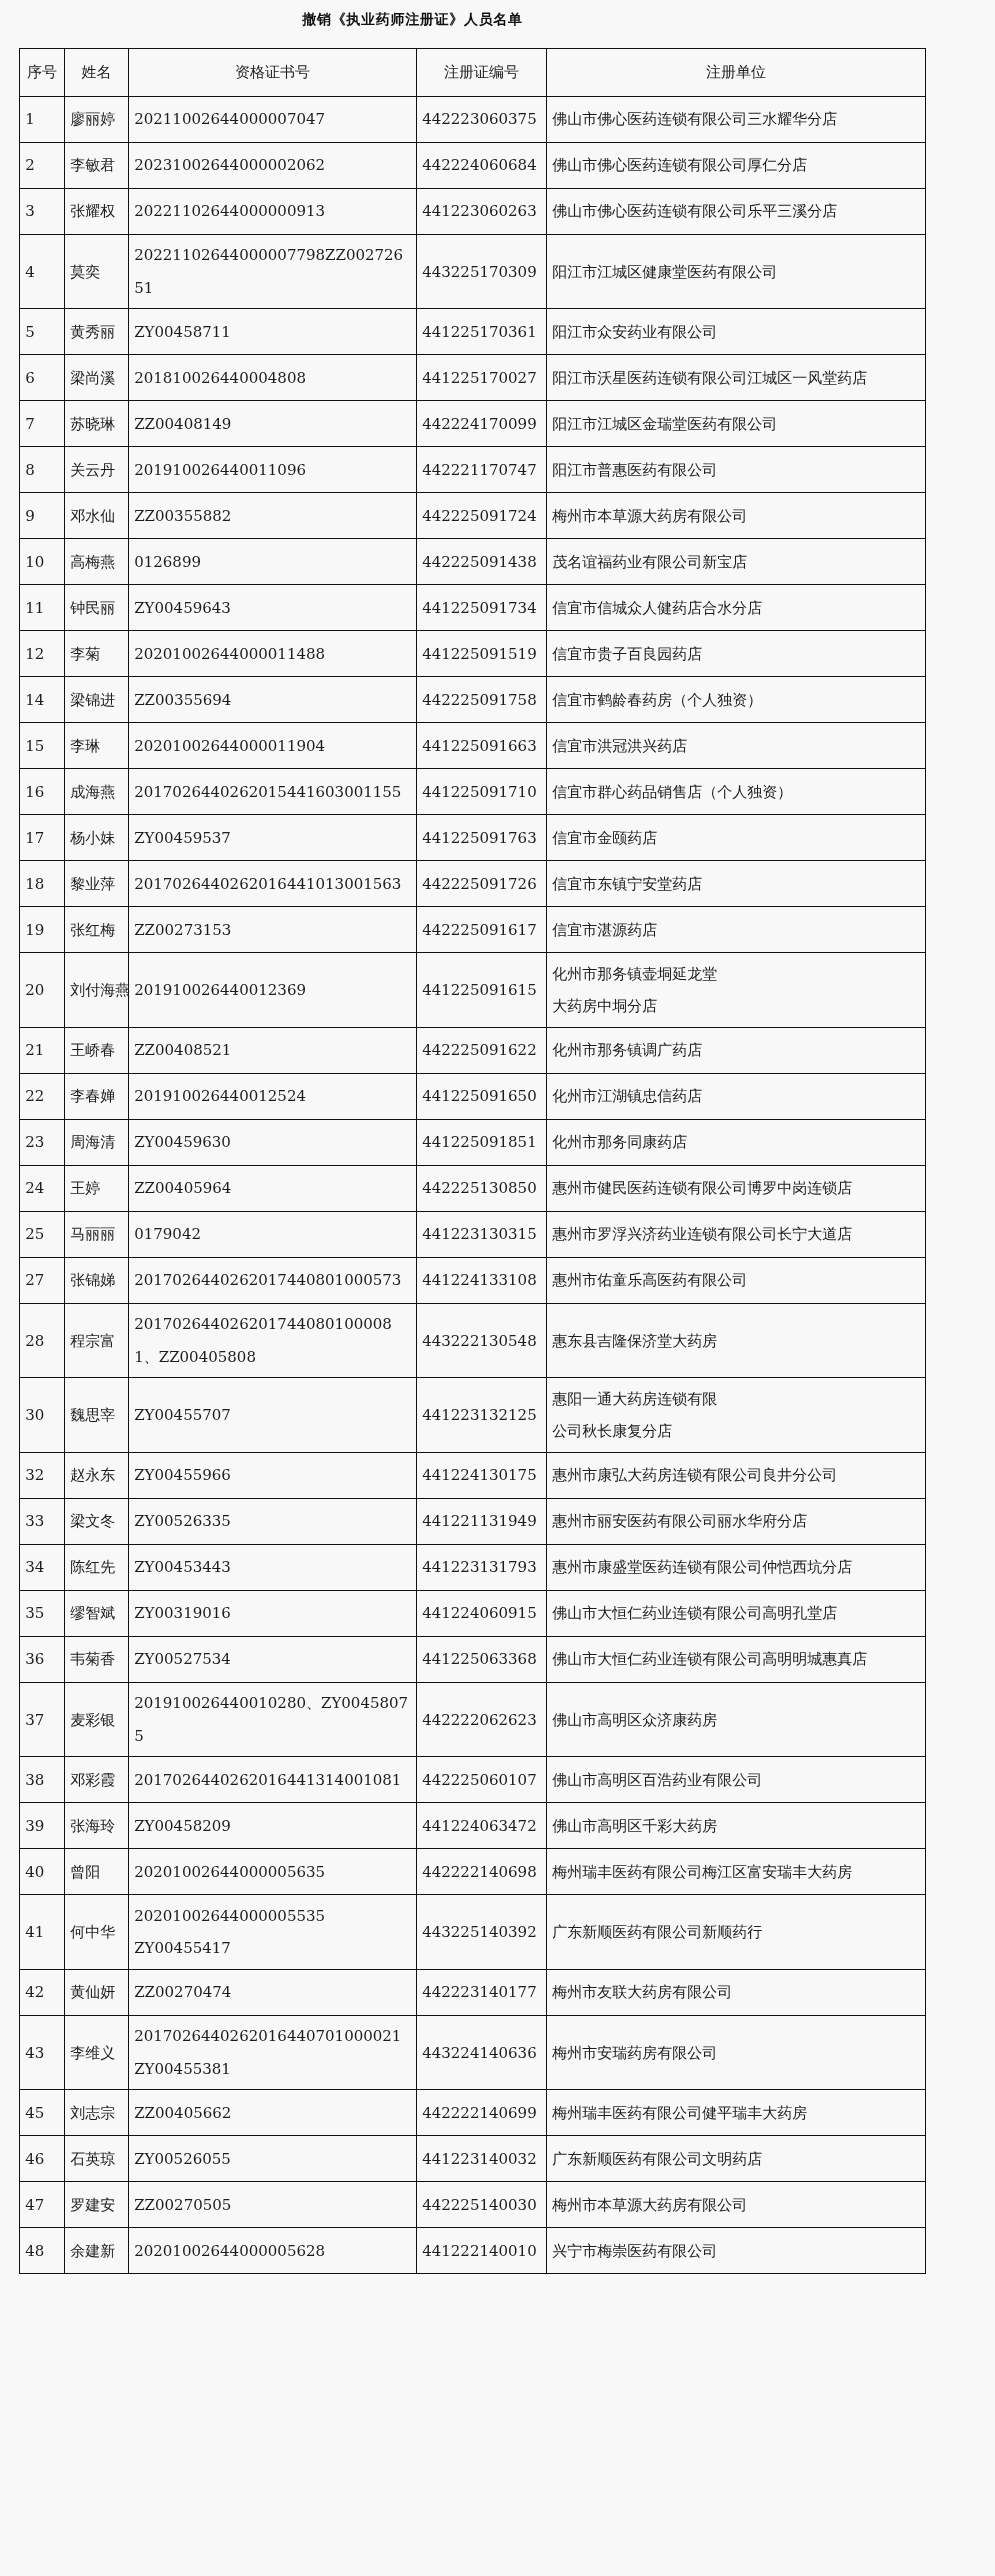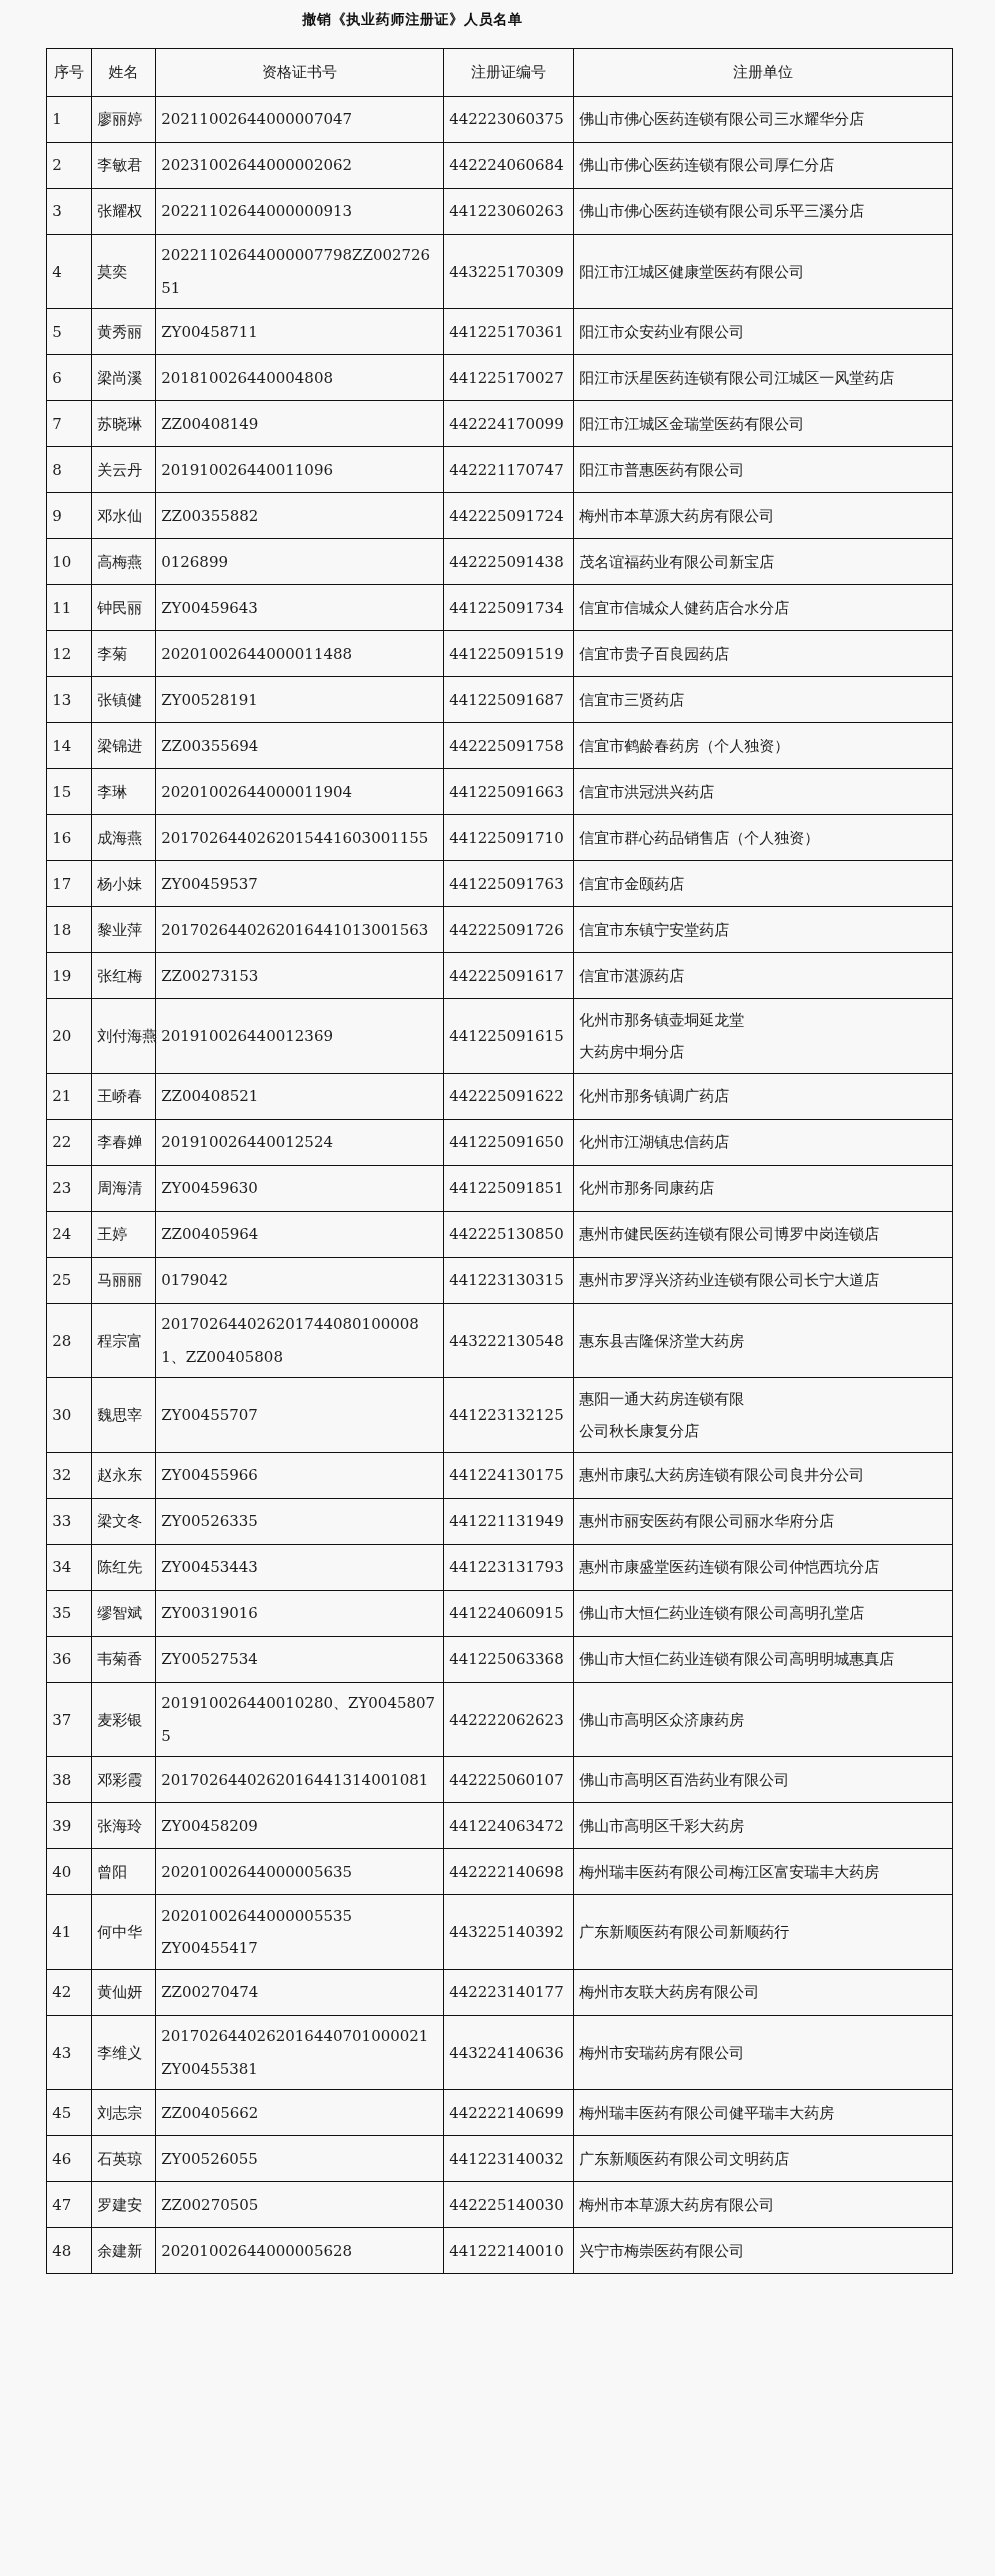--- a/index.html
+++ b/index.html
@@ -21,21 +21,21 @@
     font-size:14px;
     font-weight:bold;
     letter-spacing:0.7px;
     color:#111;
     margin:0 0 19.4px 0;
   }
   table.roster{
     border-collapse:collapse;
     table-layout:fixed;
     width:906px;
-    margin-left:46px;
+    margin-left:19px;
     border:1.5px solid #111;
     background:transparent;
   }
   table.roster col.c-no{width:45px;}
   table.roster col.c-name{width:64px;}
   table.roster col.c-cert{width:288px;}
   table.roster col.c-reg{width:130px;}
   table.roster col.c-unit{width:379px;}
   table.roster th, table.roster td{
     border:0.7px solid #111;
@@ -163,27 +163,20 @@
           <td class="cell-unit">信宜市信城众人健药店合水分店</td>
         </tr>
         <tr>
           <td class="cell-no">12</td>
           <td class="cell-name">李菊</td>
           <td class="cell-cert">20201002644000011488</td>
           <td class="cell-reg">441225091519</td>
           <td class="cell-unit">信宜市贵子百良园药店</td>
         </tr>
         <tr>
-          <td class="cell-no">13</td>
-          <td class="cell-name">张镇健</td>
-          <td class="cell-cert">ZY00528191</td>
-          <td class="cell-reg">441225091687</td>
-          <td class="cell-unit">信宜市三贤药店</td>
-        </tr>
-        <tr>
           <td class="cell-no">14</td>
           <td class="cell-name">梁锦进</td>
           <td class="cell-cert">ZZ00355694</td>
           <td class="cell-reg">442225091758</td>
           <td class="cell-unit">信宜市鹤龄春药房（个人独资）</td>
         </tr>
         <tr>
           <td class="cell-no">15</td>
           <td class="cell-name">李琳</td>
           <td class="cell-cert">20201002644000011904</td>
@@ -255,20 +248,27 @@
           <td class="cell-unit">惠州市健民医药连锁有限公司博罗中岗连锁店</td>
         </tr>
         <tr>
           <td class="cell-no">25</td>
           <td class="cell-name">马丽丽</td>
           <td class="cell-cert">0179042</td>
           <td class="cell-reg">441223130315</td>
           <td class="cell-unit">惠州市罗浮兴济药业连锁有限公司长宁大道店</td>
         </tr>
         <tr>
+          <td class="cell-no">27</td>
+          <td class="cell-name">张锦娣</td>
+          <td class="cell-cert">2017026440262017440801000573</td>
+          <td class="cell-reg">441224133108</td>
+          <td class="cell-unit">惠州市佑童乐高医药有限公司</td>
+        </tr>
+        <tr>
           <td class="cell-no">28</td>
           <td class="cell-name">程宗富</td>
           <td class="cell-cert">2017026440262017440801000081、ZZ00405808</td>
           <td class="cell-reg">443222130548</td>
           <td class="cell-unit">惠东县吉隆保济堂大药房</td>
         </tr>
         <tr>
           <td class="cell-no">30</td>
           <td class="cell-name">魏思宰</td>
           <td class="cell-cert">ZY00455707</td>

